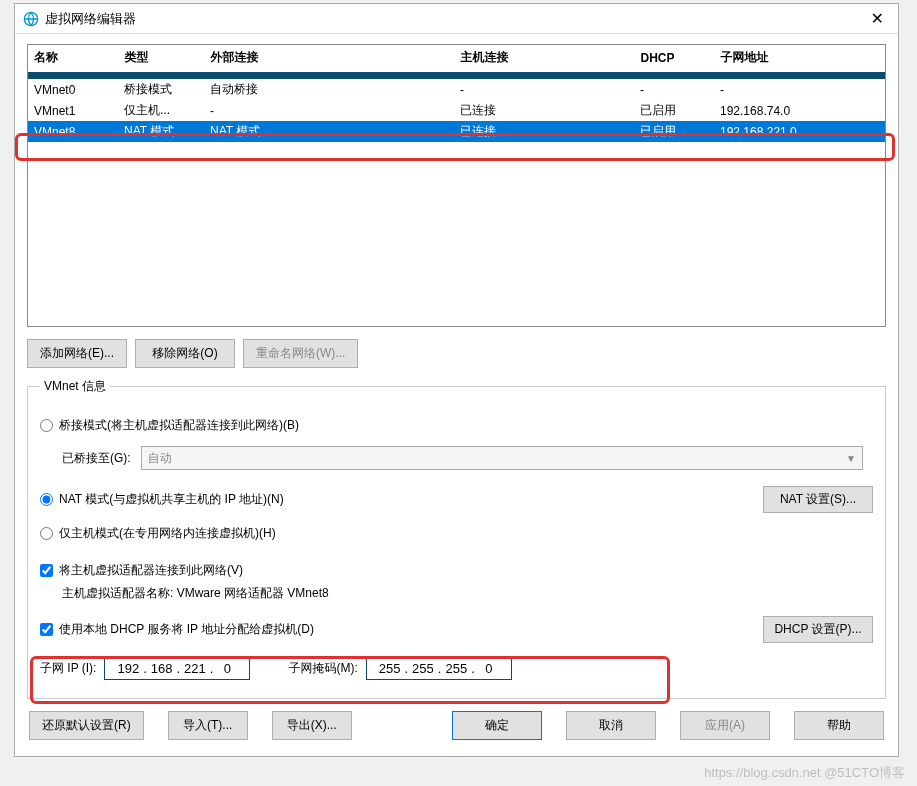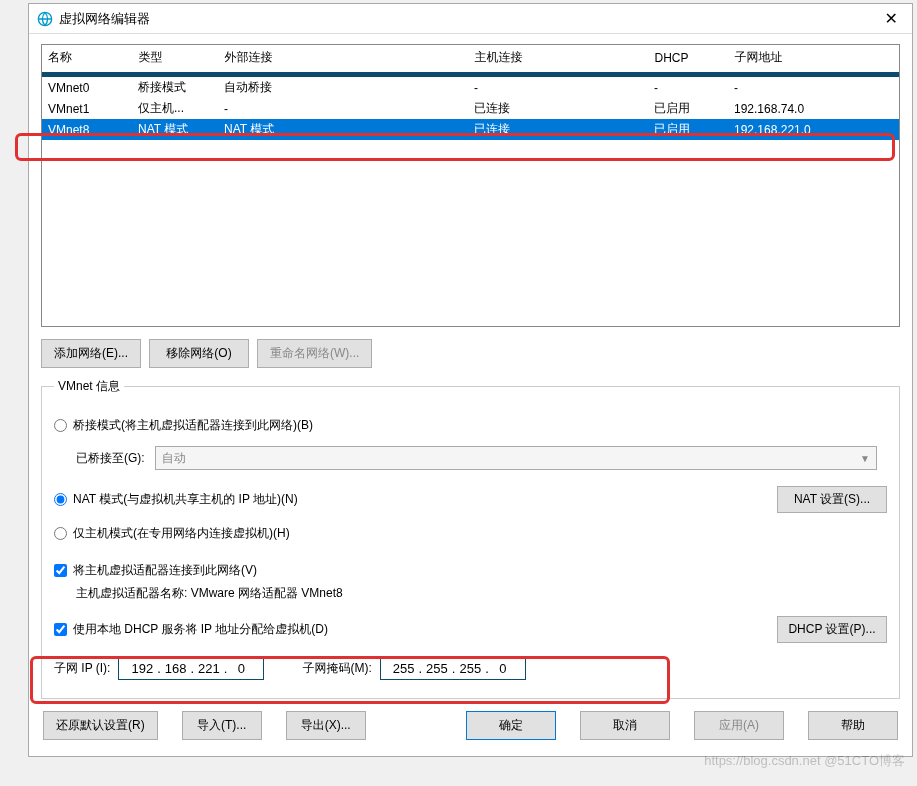--- a/index.html
+++ b/index.html
@@ -1,25 +1,25 @@
 <!DOCTYPE html>
 <html><head>
   <meta charset="utf-8">
   <style>
     * { box-sizing: border-box; margin: 0; padding: 0; }
     body { font-family: "Microsoft YaHei", "Segoe UI", Tahoma, sans-serif; font-size: 12px; background: #f0f0f0; width: 917px; height: 786px; position: relative; }
-    .window { background: #fff; width: 885px; position: absolute; left: 28px; top: 3px; border: 1px solid #aaa; }
+    .window { background: #fff; width: 885px; position: absolute; left: 14px; top: 3px; border: 1px solid #aaa; }
     .titlebar { display: flex; align-items: center; height: 30px; padding: 0 8px; background: #fff; border-bottom: 1px solid #ddd; }
     .titlebar .icon { width: 16px; height: 16px; margin-right: 6px; color: #0099cc; }
     .titlebar .title { flex: 1; font-size: 13px; }
     .titlebar .close { font-size: 16px; padding: 0 6px; cursor: pointer; }
     .content { padding: 10px 12px 8px 12px; }
     .table-wrap { border: 1px solid #888; height: 283px; overflow: hidden; background: #fff; }
     table { width: 100%; border-collapse: collapse; table-layout: fixed; font-size: 12px; }
-    thead th { text-align: left; font-weight: normal; padding: 4px 6px 6px 6px; border-bottom: 5px solid #0c4a6e; border-right: 1px solid transparent; }
+    thead th { text-align: left; font-weight: bold; padding: 4px 6px 6px 6px; border-bottom: 7px solid #0c4a6e; border-right: 1px solid transparent; }
     tbody td { padding: 2px 6px; white-space: nowrap; overflow: hidden; text-overflow: ellipsis; }
     tbody tr.selected td { background: #0078d7; color: #fff; }
     .highlight-box { border: 3px solid #e03030; border-radius: 6px; position: absolute; pointer-events: none; }
     .hl-row { left: 15px; top: 133px; width: 880px; height: 28px; }
     .hl-ip { left: 30px; top: 656px; width: 640px; height: 48px; }
     .btnrow { display: flex; gap: 8px; margin: 12px 0 10px 0; }
     .btn { min-width: 100px; padding: 5px 12px; background: #e1e1e1; border: 1px solid #adadad; font-size: 12px; cursor: pointer; text-align: center; }
     .btn.disabled { color: #888; }
     .btn.default { border: 1px solid #0078d7; }
     fieldset { border: 1px solid #ccc; padding: 10px 12px 14px 12px; position: relative; }
@@ -33,21 +33,21 @@
     .combo .arrow { font-size: 10px; color: #888; }
     .side-btn { min-width: 110px; padding: 4px 10px; background: #e1e1e1; border: 1px solid #adadad; font-size: 12px; }
     .side-btn.disabled { color: #888; }
     .right-side { margin-left: auto; }
     .ip-group { display: flex; align-items: center; gap: 8px; margin: 14px 0 4px 0; }
     .ip-field { display: inline-flex; align-items: center; border: 1px solid #0c4a6e; padding: 3px 8px; background: #fff; font-family: inherit; font-size: 13px; }
     .ip-field span { padding: 0 4px; min-width: 28px; text-align: center; }
     .bottom-btns { display: flex; gap: 24px; margin-top: 12px; padding: 0 2px 8px 2px; }
     .bottom-btns .btn { flex: 0 0 auto; min-width: 110px; }
     .spacer { flex: 1 1 auto; }
-    .watermark { position: absolute; right: 12px; bottom: 16px; color: rgba(0,0,0,0.22); font-size: 13px; }
+    .watermark { position: absolute; right: 12px; bottom: 4px; color: rgba(0,0,0,0.22); font-size: 13px; }
   </style>
 </head>
 <body>
 
 <div class="window">
   <div class="titlebar">
     <svg class="icon" viewBox="0 0 24 24" fill="none" stroke="currentColor" stroke-width="2">
         <circle cx="12" cy="12" r="10"></circle>
         <path d="M2 12h20M12 2a15 15 0 0 1 0 20M12 2a15 15 0 0 0 0 20"></path>
       </svg>

